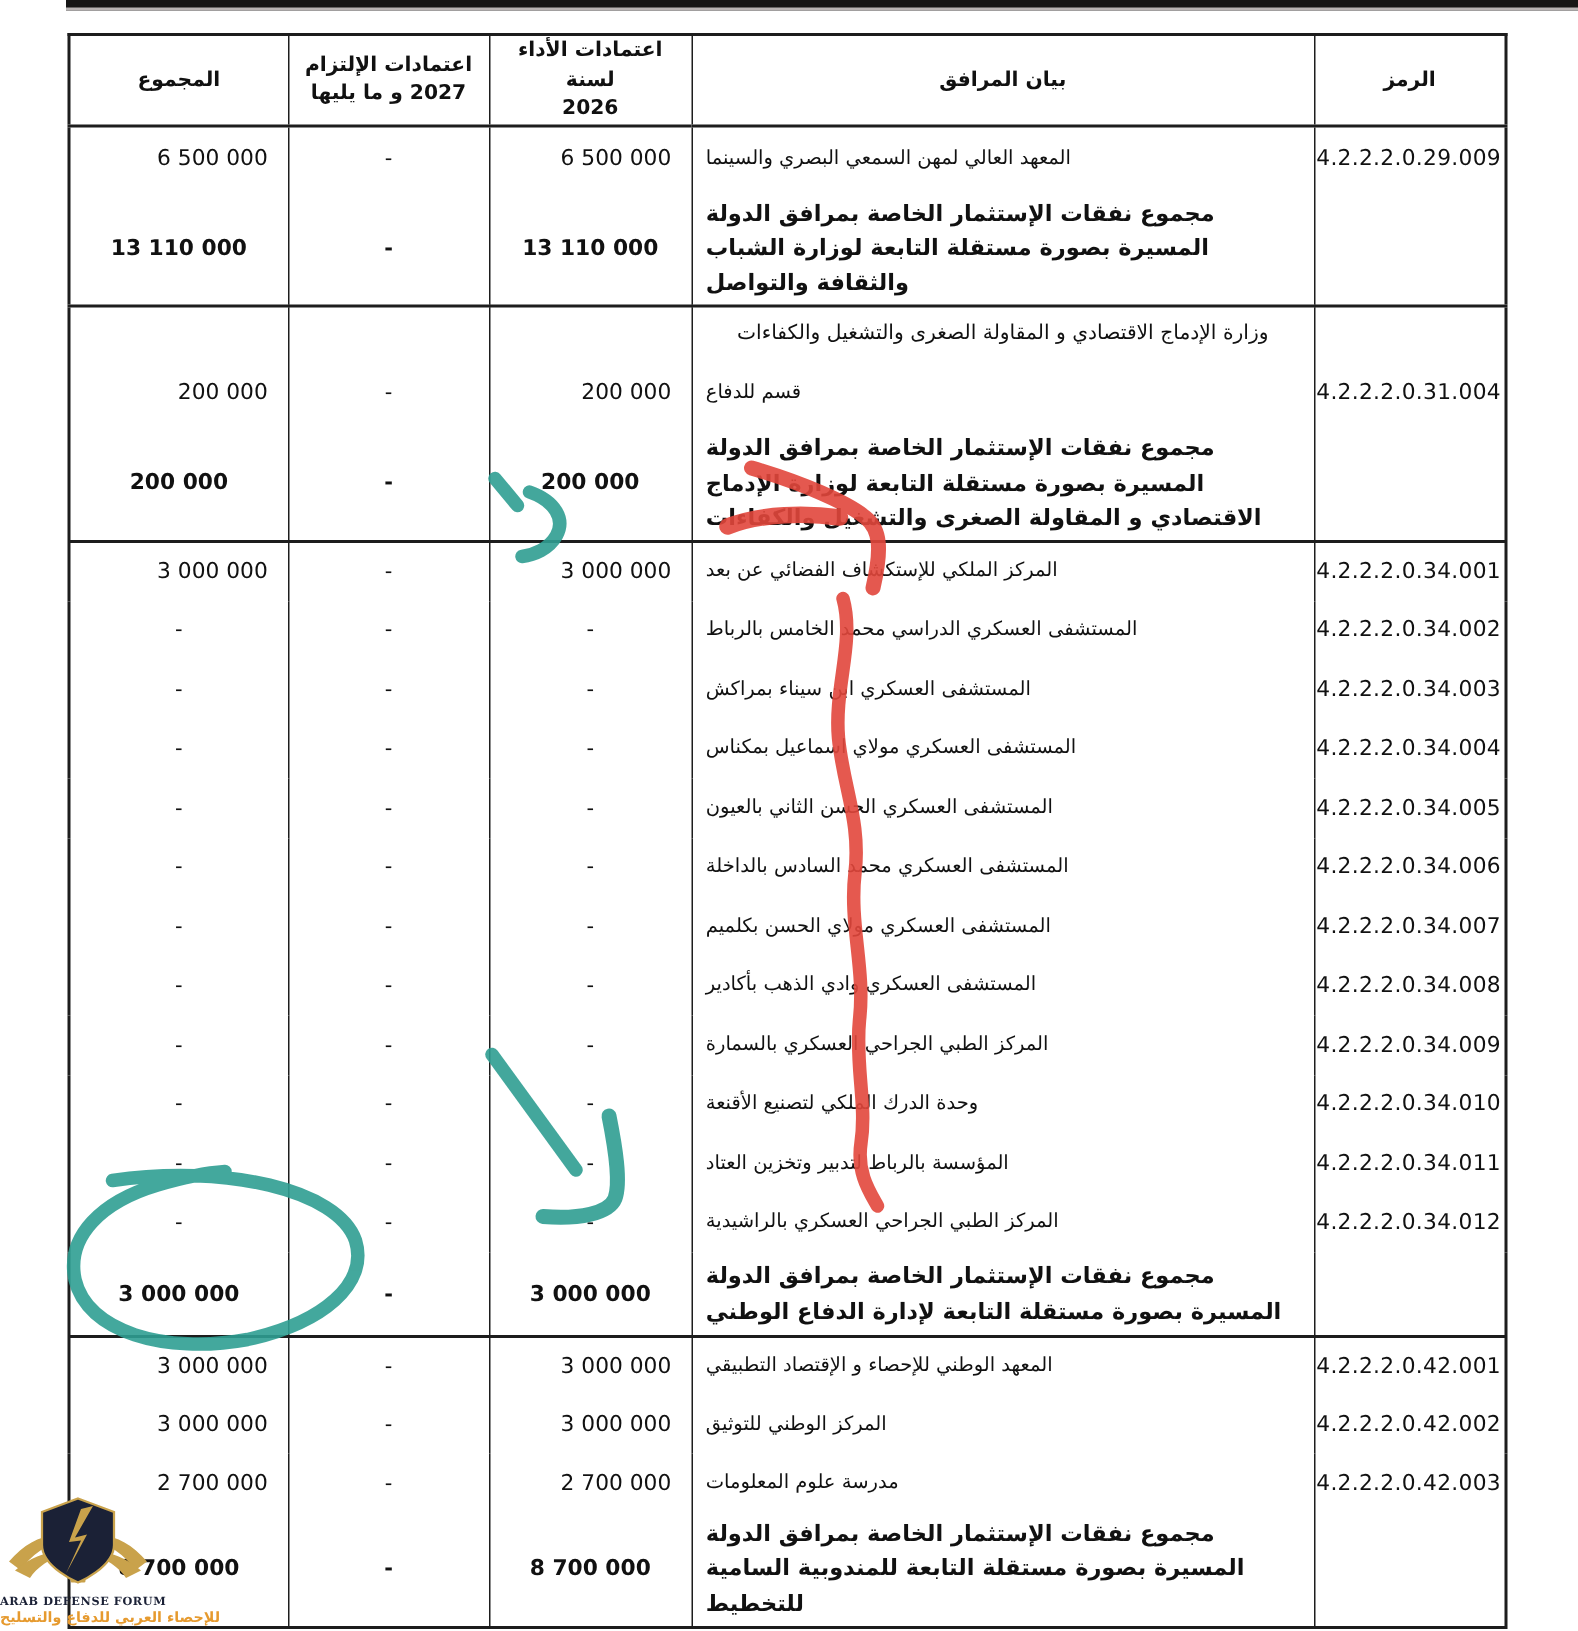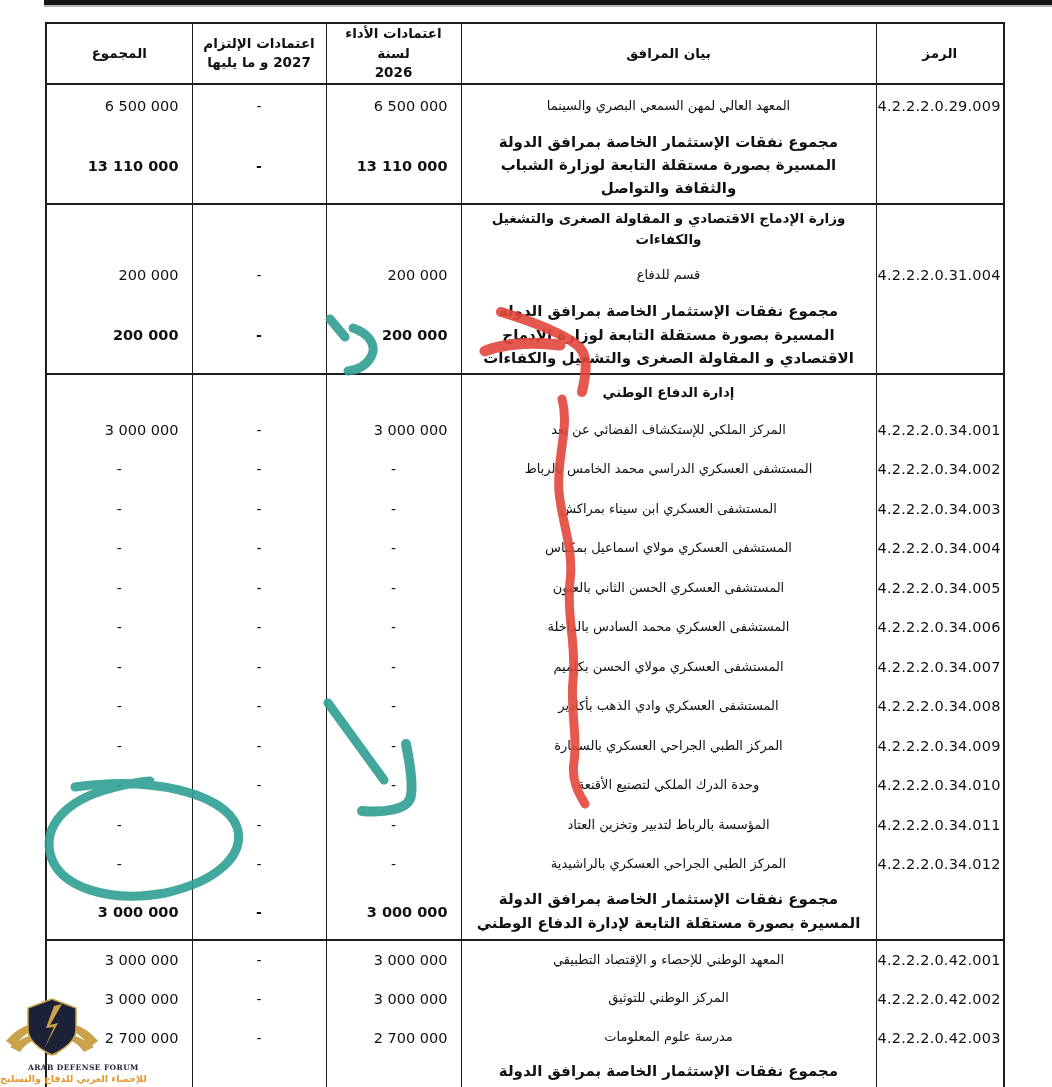--- a/index.html
+++ b/index.html
@@ -9,30 +9,30 @@
           border-bottom:2px solid #b8b4b4;}
   table.budget{position:absolute;top:22px;left:45px;width:958px;border-collapse:collapse;
                table-layout:fixed;border:2.5px solid #1d1d1d;}
   th,td{border-left:1.5px solid #1d1d1d;border-right:1.5px solid #1d1d1d;
         vertical-align:middle;overflow:hidden;}
   thead tr{height:58px;}
   th{font-weight:bold;font-size:13.5px;text-align:center;white-space:pre-line;
      border-bottom:2px solid #1d1d1d;line-height:1.45;padding:0 4px;}
   tbody{border-top:2px solid #1d1d1d;border-bottom:2px solid #1d1d1d;}
   td.code{direction:ltr;text-align:left;font-size:14.5px;letter-spacing:.2px;}
-  td.name{text-align:center;padding:3px 9px;font-size:13px;line-height:1.55;}
-  td.name.title{text-align:center;font-weight:bold;font-size:13.5px;margin-top:31px;}
+  td.name{text-align:left;padding:3px 9px;font-size:13px;line-height:1.55;}
+  td.name.title{text-align:center;font-weight:normal;font-size:13.5px;margin-top:31px;}
   td.num{direction:ltr;text-align:right;padding:0 13px;font-size:14.5px;}
   td.num.dash{text-align:center;padding:0;font-size:14px;}
-  tr.total-row td.num{font-weight:bold;}
+  tr.total-row td.num{font-weight:bold;text-align:center;}
   tr.total-row td.name{font-weight:bold;font-size:15px;}
   svg.annotations{position:absolute;left:0;top:0;pointer-events:none;}
   .watermark{position:absolute;left:0px;top:997px;width:104px;text-align:center;z-index:5;}
   .wm-en{font-family:"DejaVu Serif",serif;font-weight:bold;font-size:7.5px;
-         color:#1b2136;letter-spacing:.4px;white-space:nowrap;margin-left:28px;}
+         color:#1b2136;letter-spacing:.4px;white-space:nowrap;}
   .wm-ar{font-size:9.5px;color:#e69a2e;font-weight:bold;white-space:nowrap;margin-top:1px;}
 </style>
 </head>
 <body>
 
 <div class="page">
 
   <div class="topbar"></div>
 
   <table class="budget" dir="rtl">
@@ -87,27 +87,20 @@
         </tr>
         <tr class="total-row" style="height: 50px;">
           <td class="code"></td>
           <td class="name">مجموع نفقات الإستثمار الخاصة بمرافق الدولة المسيرة بصورة مستقلة التابعة لوزارة الإدماج الاقتصادي و المقاولة الصغرى والتشغيل والكفاءات</td>
           <td class="num">200 000</td>
           <td class="num dash">-</td>
           <td class="num">200 000</td>
         </tr>
       </tbody>
       <tbody>
-        <tr style="height: 36px;">
-          <td class="code"></td>
-          <td class="name title">إدارة الدفاع الوطني</td>
-          <td class="num"></td>
-          <td class="num"></td>
-          <td class="num"></td>
-        </tr>
         <tr class="data-row" style="height: 39.5px;">
           <td class="code">4.2.2.2.0.34.001</td>
           <td class="name">المركز الملكي للإستكشاف الفضائي عن بعد</td>
           <td class="num">3 000 000</td>
           <td class="num dash">-</td>
           <td class="num">3 000 000</td>
         </tr>
         <tr class="data-row" style="height: 39.5px;">
           <td class="code">4.2.2.2.0.34.002</td>
           <td class="name">المستشفى العسكري الدراسي محمد الخامس بالرباط</td>

